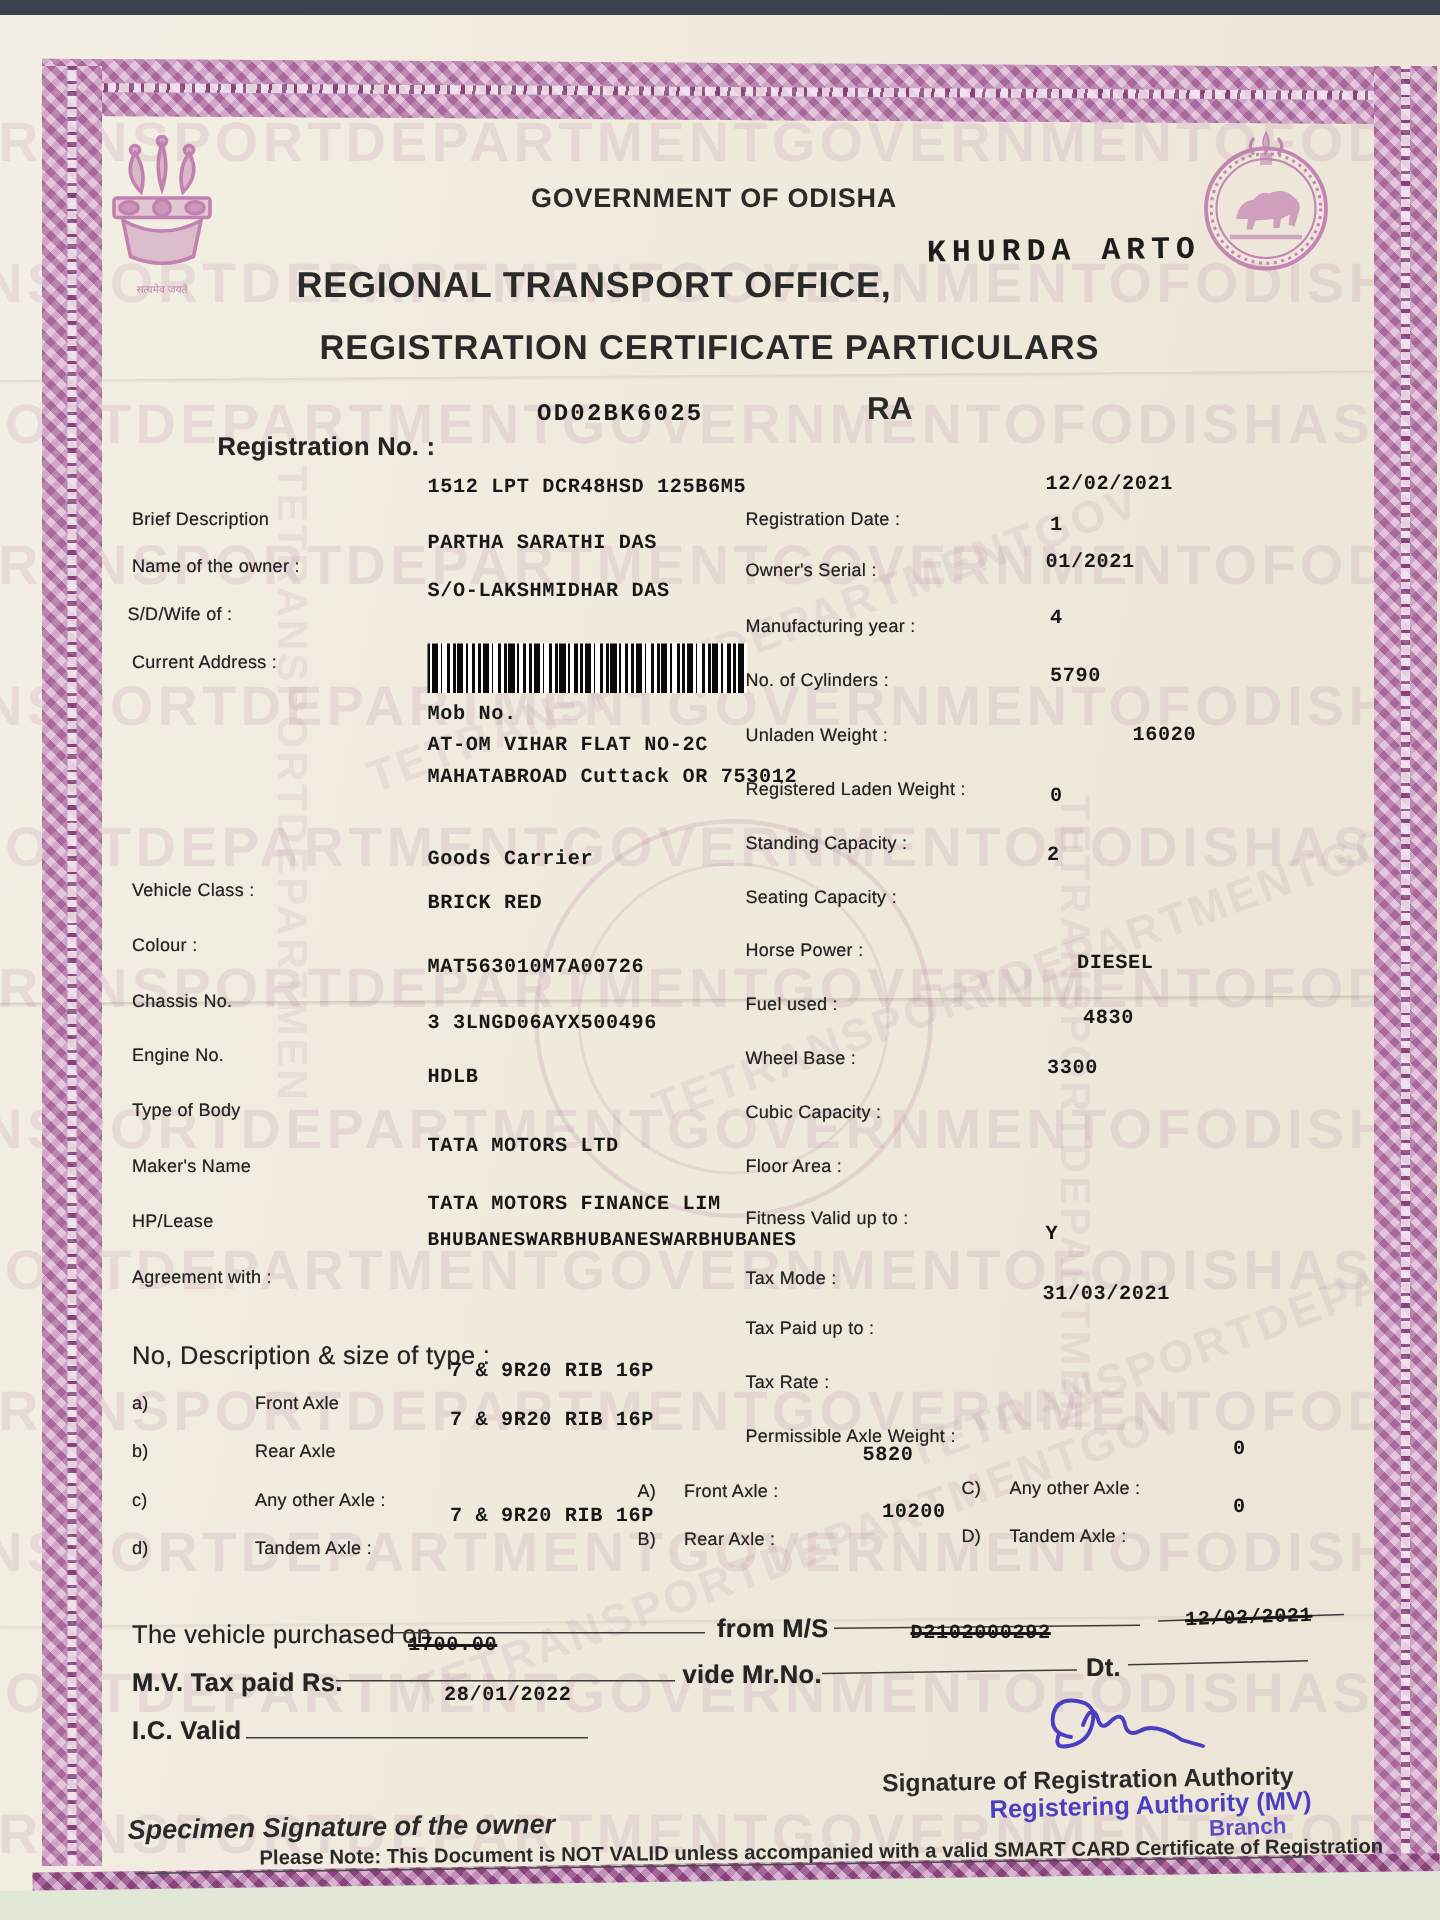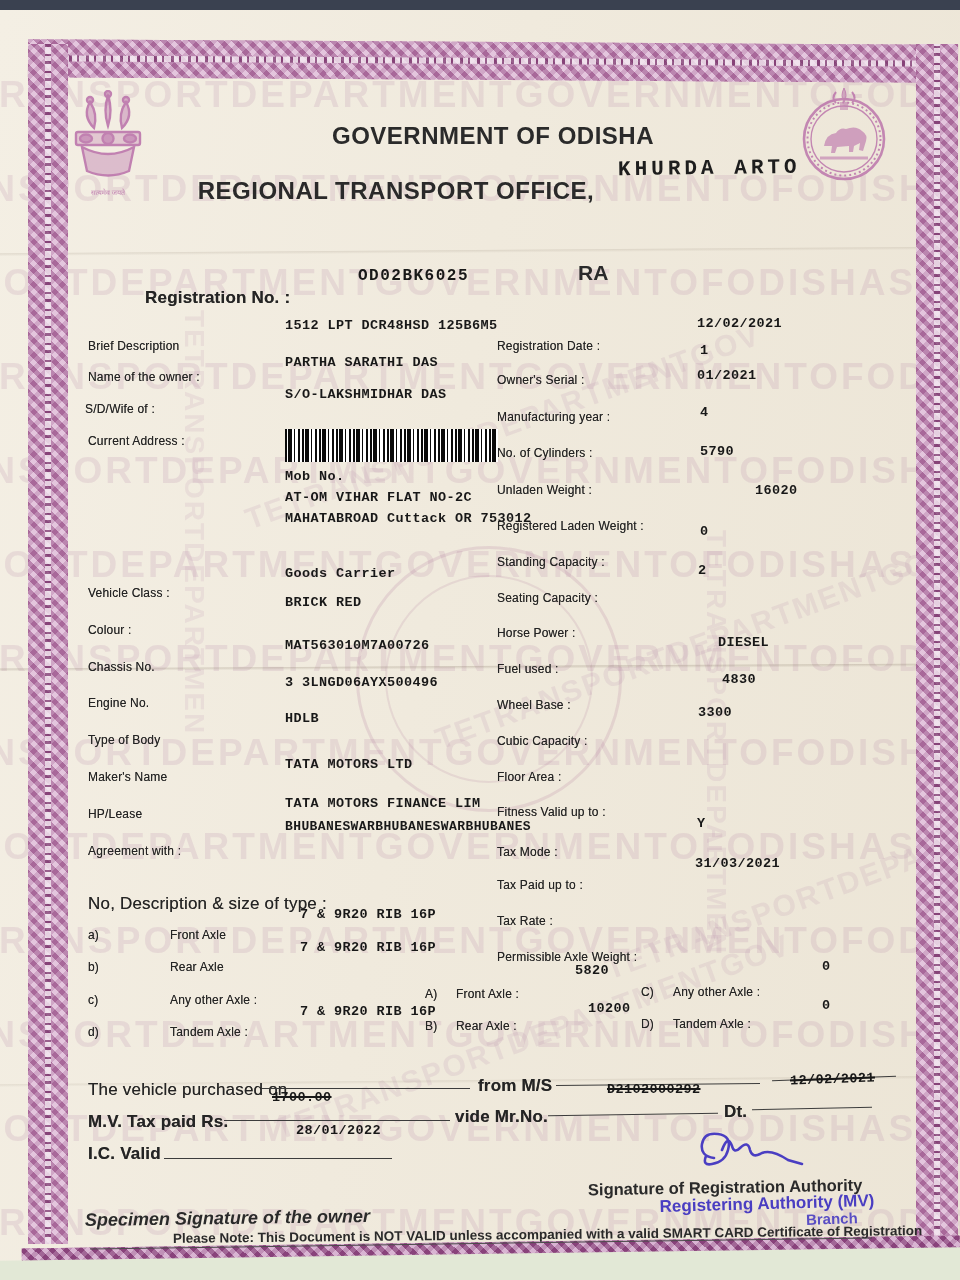--- a/index.html
+++ b/index.html
@@ -131,23 +131,24 @@
           <circle cx="48" cy="55" r="36.5" stroke-width="2" stroke-dasharray="2 3"></circle>
           <path d="M48 4 q-4 8 0 14 q4 -6 0 -14 Z" fill="rgba(185,111,169,.6)"></path>
           <path d="M40 8 q-5 6 0 11 M56 8 q5 6 0 11" stroke-width="2"></path>
           <rect x="44" y="18" width="8" height="8" fill="rgba(185,111,169,.6)" stroke="none"></rect>
           <path d="M28 62 q2 -12 12 -13 q4 -6 10 -4 q10 -4 16 2 q6 4 4 10 l-3 10 l-4 -1 l1 -7 l-6 3 l-1 6 l-4 0 l0 -6 l-12 1 l-2 6 l-4 0 l1 -7 Z" fill="rgba(185,111,169,.75)" stroke="none"></path>
           <path d="M24 74 h48" stroke-width="3" opacity=".7"></path>
         </g>
       </svg>
     </div>
 
-    <div class="hdr" style="left:143px;width:700px;top:112px;font-size:24px;letter-spacing:.5px;">GOVERNMENT OF ODISHA</div>
+    <div class="hdr" style="left:126px;width:700px;top:112px;font-size:18px;letter-spacing:.5px;">GOVERNMENT OF ODISHA</div>
     <div class="hdr" style="left:46px;width:700px;top:167px;font-size:24px;letter-spacing:.5px;">REGIONAL TRANSPORT OFFICE,</div>
     <div class="stamp-mono" style="left:618px;top:147px;transform:rotate(-0.8deg);">KHURDA ARTO</div>
+    <div class="hdr" style="left:123px;width:700px;top:208px;font-size:23px;letter-spacing:.6px;">REGISTRATION CERTIFICATE PARTICULARS</div>
 
     <div class="mono" style="left:358px;top:257px;font-size:16px;letter-spacing:1.5px;">OD02BK6025</div>
     <div class="hdr" style="left:578px;top:251px;font-size:21px;">RA</div>
     <div class="lbl" style="left:145px;top:278px;font-weight:700;font-size:17px;">Registration No. :</div>
 
     <div class="lbl" style="left:88px;top:329px;">Brief Description</div>
     <div class="lbl" style="left:88px;top:360px;">Name of the owner :</div>
     <div class="lbl" style="left:85px;top:392px;">S/D/Wife of :</div>
     <div class="lbl" style="left:88px;top:424px;">Current Address :</div>
     <div class="lbl" style="left:88px;top:576px;">Vehicle Class :</div>

